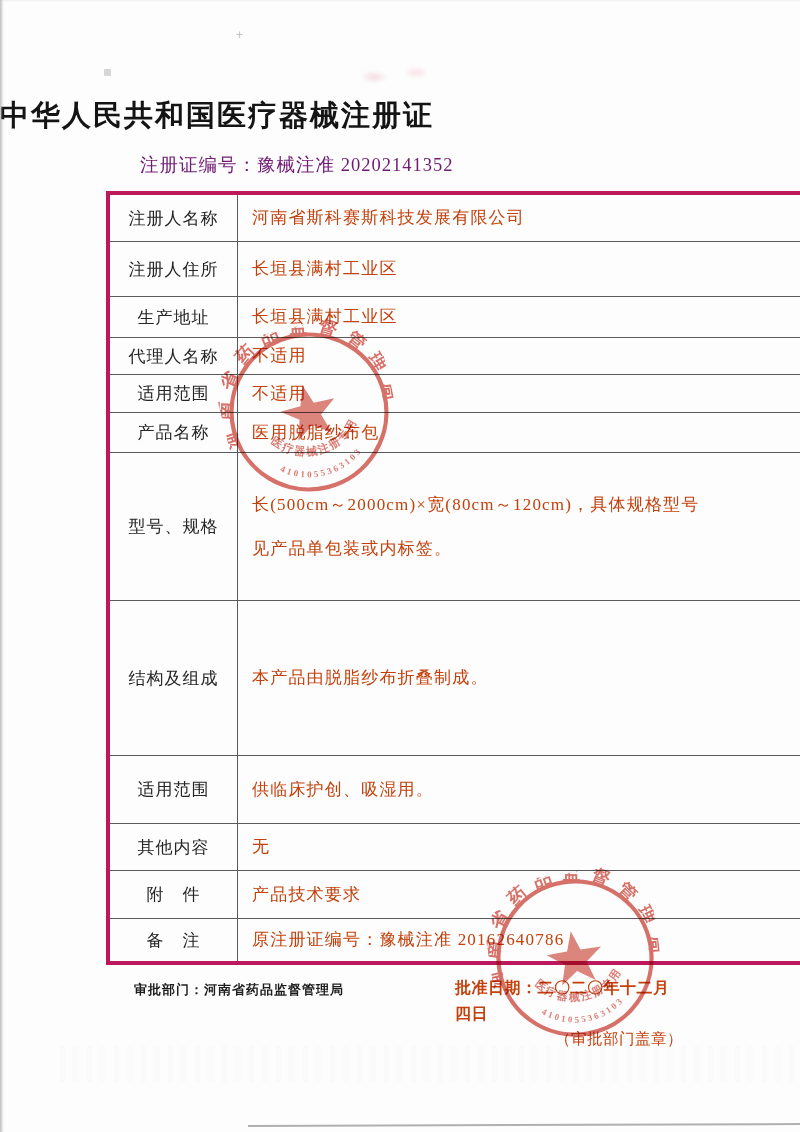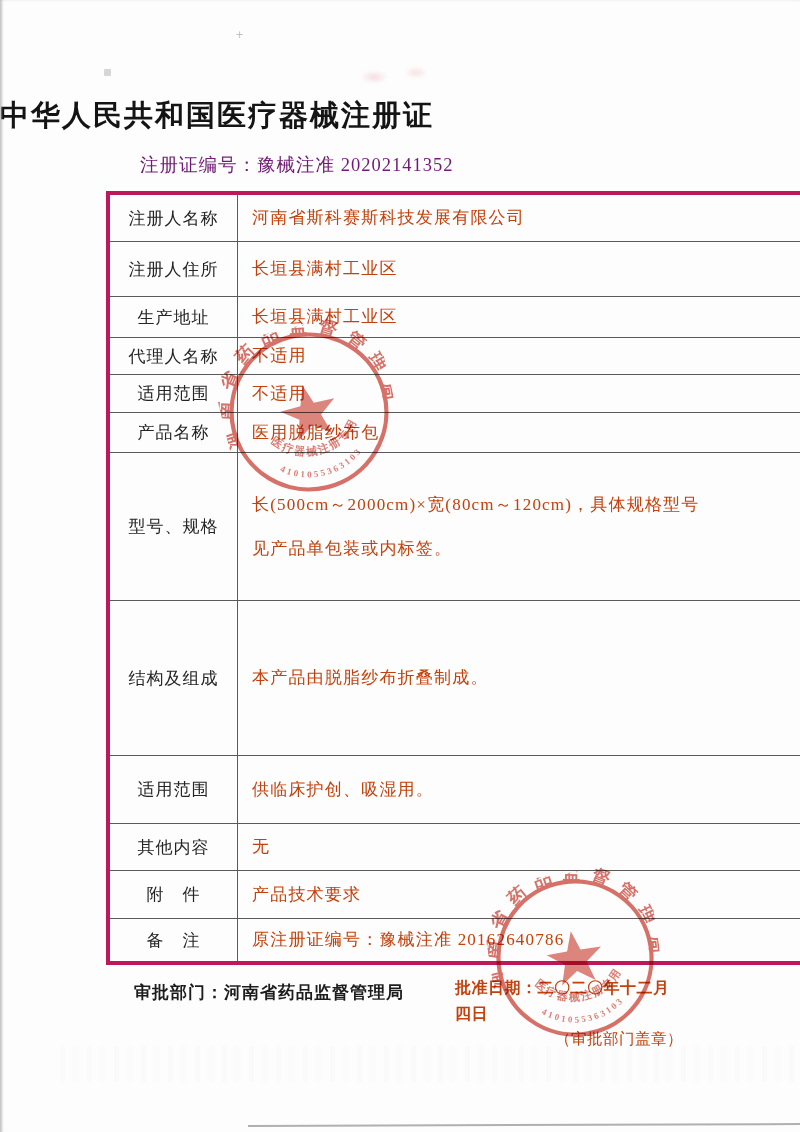--- a/index.html
+++ b/index.html
@@ -37,21 +37,21 @@
     font-size:17px;letter-spacing:1px;color:#242424;text-align:center;
   }
   .value{
     flex:1;display:flex;align-items:center;
     padding:0 14px;font-size:17px;letter-spacing:1.2px;color:#c2410c;
     white-space:pre-line;line-height:1.6;
   }
   .row.tall .value{line-height:2.55;}
   .footer-left{
     position:absolute;left:134px;top:981px;
-    font-size:17px;font-weight:600;letter-spacing:1px;color:#1c1c1c;
+    font-size:13px;font-weight:600;letter-spacing:1px;color:#1c1c1c;
   }
   .footer-right{
     position:absolute;left:455px;top:975px;width:228px;
     font-size:16px;font-weight:600;letter-spacing:.5px;color:#c2410c;line-height:25.5px;
   }
   .footer-right .seal-note{text-align:right;font-size:15.5px;font-weight:400;}
   .stamp{
     position:absolute;mix-blend-mode:multiply;opacity:.82;
     pointer-events:none;
   }

